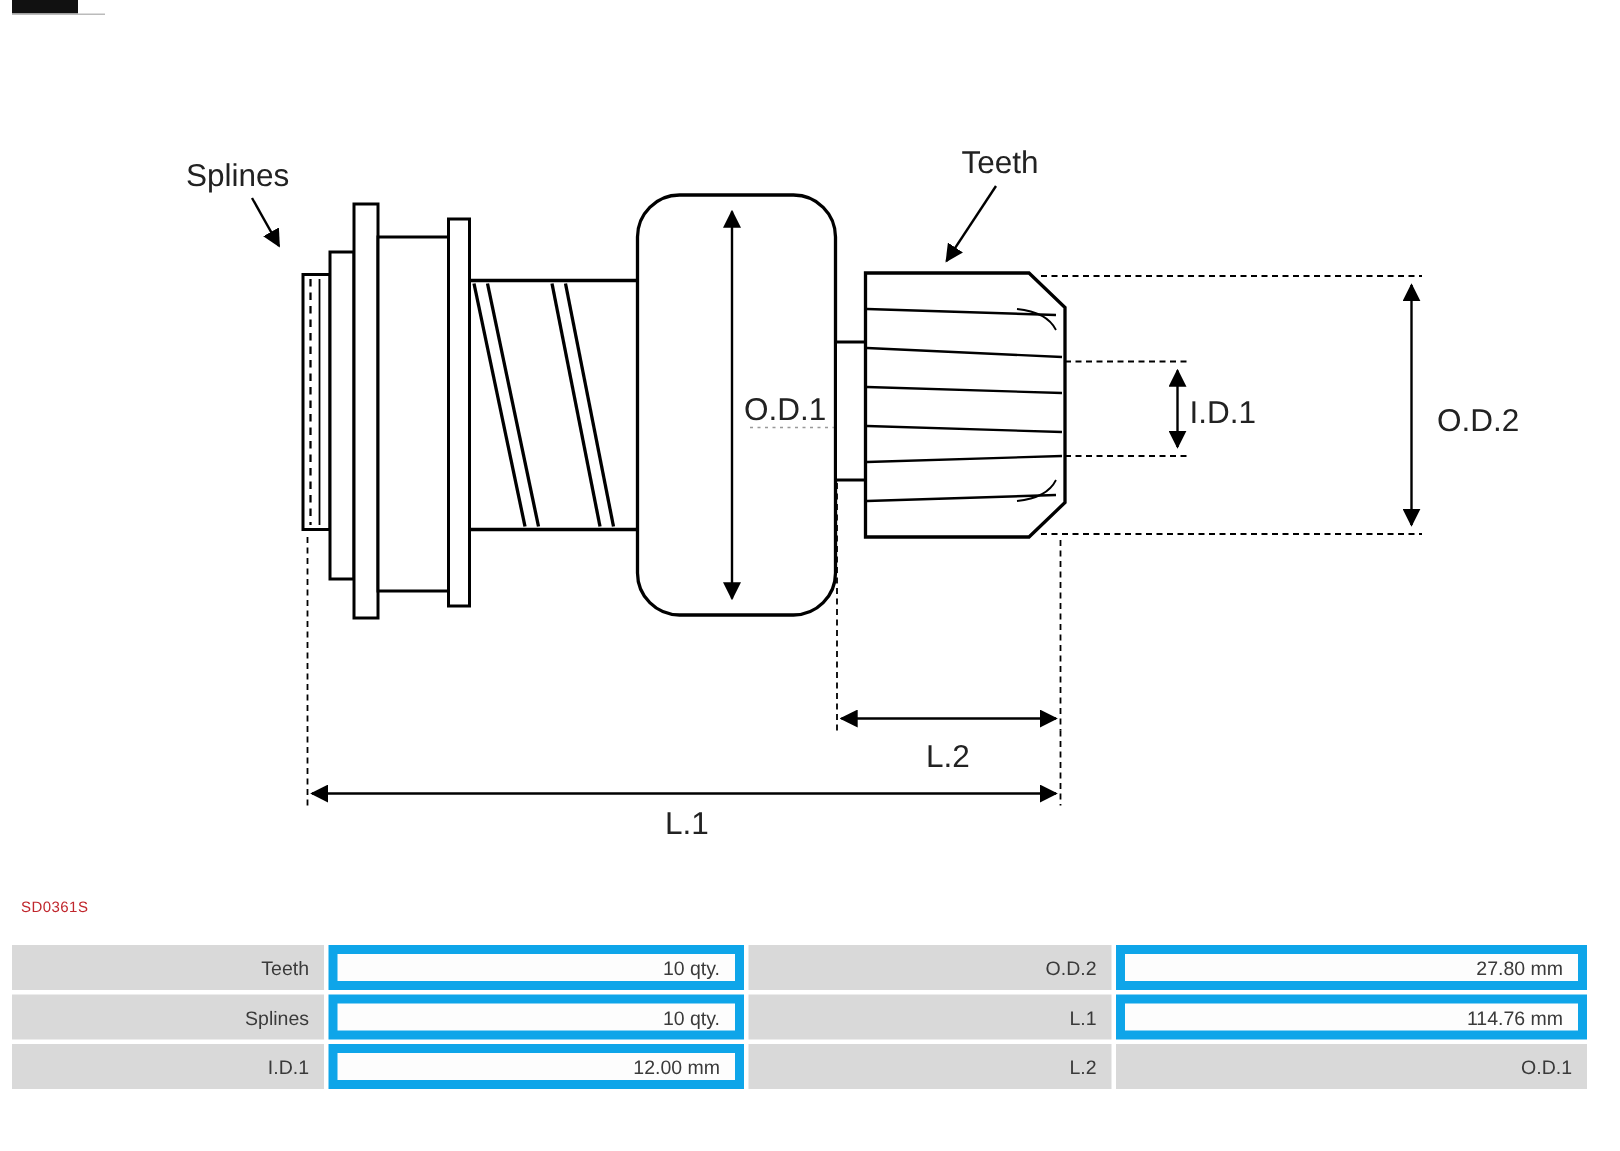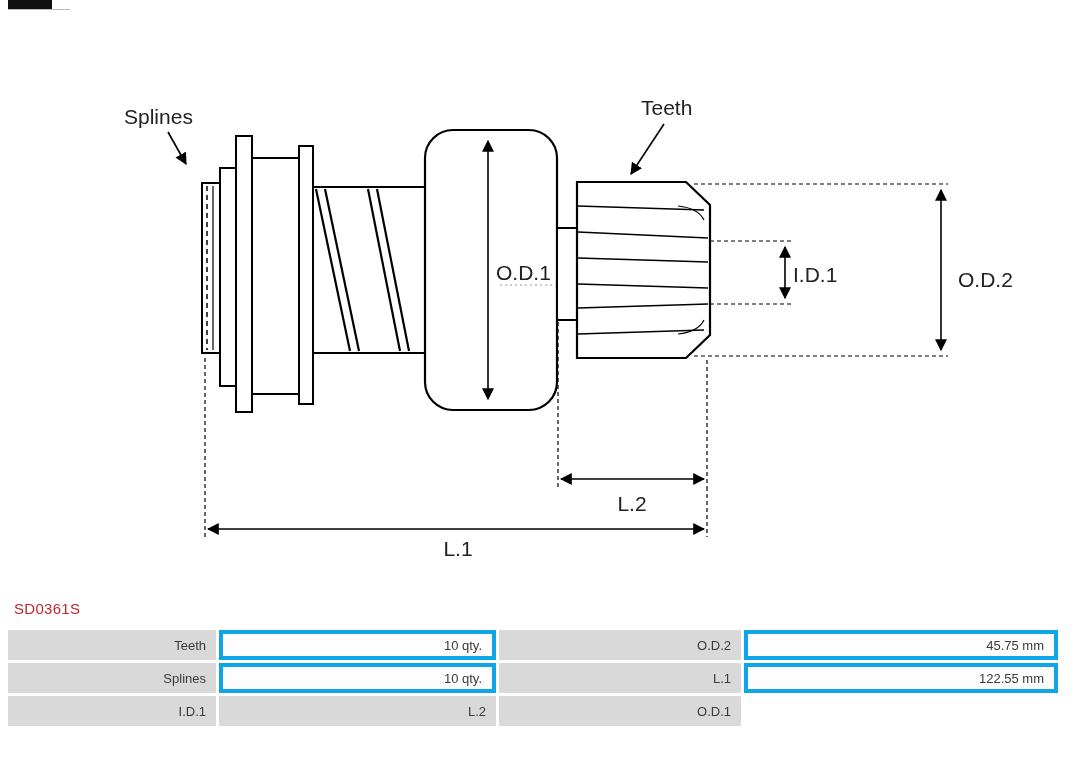--- a/index.html
+++ b/index.html
@@ -21,39 +21,39 @@
     position: absolute; top: 0; left: 0;
     width: 1080px; height: 590px;
   }
   svg text {
     font-family: "Liberation Sans", sans-serif;
     font-size: 21px;
     fill: #222;
   }
   .part-number {
     position: absolute; top: 600px; left: 14px;
-    font-size: 15px; color: #c0262c;
+    font-size: 10px; color: #c0262c;
     letter-spacing: 0.3px;
   }
   .spec-table {
     position: absolute; top: 630px; left: 8px;
     width: 1050px;
     display: grid;
     grid-template-columns: 208px 277px 242px 314px;
     grid-auto-rows: 30px;
     gap: 3px;
     font-size: 13px;
     color: #3a3a3a;
   }
   .cell {
     display: flex; align-items: center; justify-content: flex-end;
     padding-right: 10px;
   }
   .cell.label { background: #d9d9d9; }
-  .cell.value { background: #fdfdfd; border: 4px solid #0ea5e9; }
+  .cell.value { background: #fdfdfd; border: 6px solid #0ea5e9; }
 </style>
 </head>
 <body>
 
 <div class="logo-bar"></div>
 <div class="logo-underline"></div>
 
 <div class="diagram-wrap">
 <svg width="1080" height="590" viewBox="0 0 1080 590">
   <defs>
@@ -149,24 +149,25 @@
 </svg>
 </div>
 
 <div class="part-number">SD0361S</div>
 
 <div class="spec-table">
 
   <div class="cell label">Teeth</div>
   <div class="cell value">10 qty.</div>
   <div class="cell label">O.D.2</div>
-  <div class="cell value">45.75 mm</div>
+  <div class="cell value">27.80 mm</div>
 
   <div class="cell label">Splines</div>
   <div class="cell value">10 qty.</div>
   <div class="cell label">L.1</div>
-  <div class="cell value">122.55 mm</div>
+  <div class="cell value">114.76 mm</div>
 
   <div class="cell label">I.D.1</div>
+  <div class="cell value">12.00 mm</div>
   <div class="cell label">L.2</div>
 
   <div class="cell label">O.D.1</div>
 </div>
 
 </body></html>

